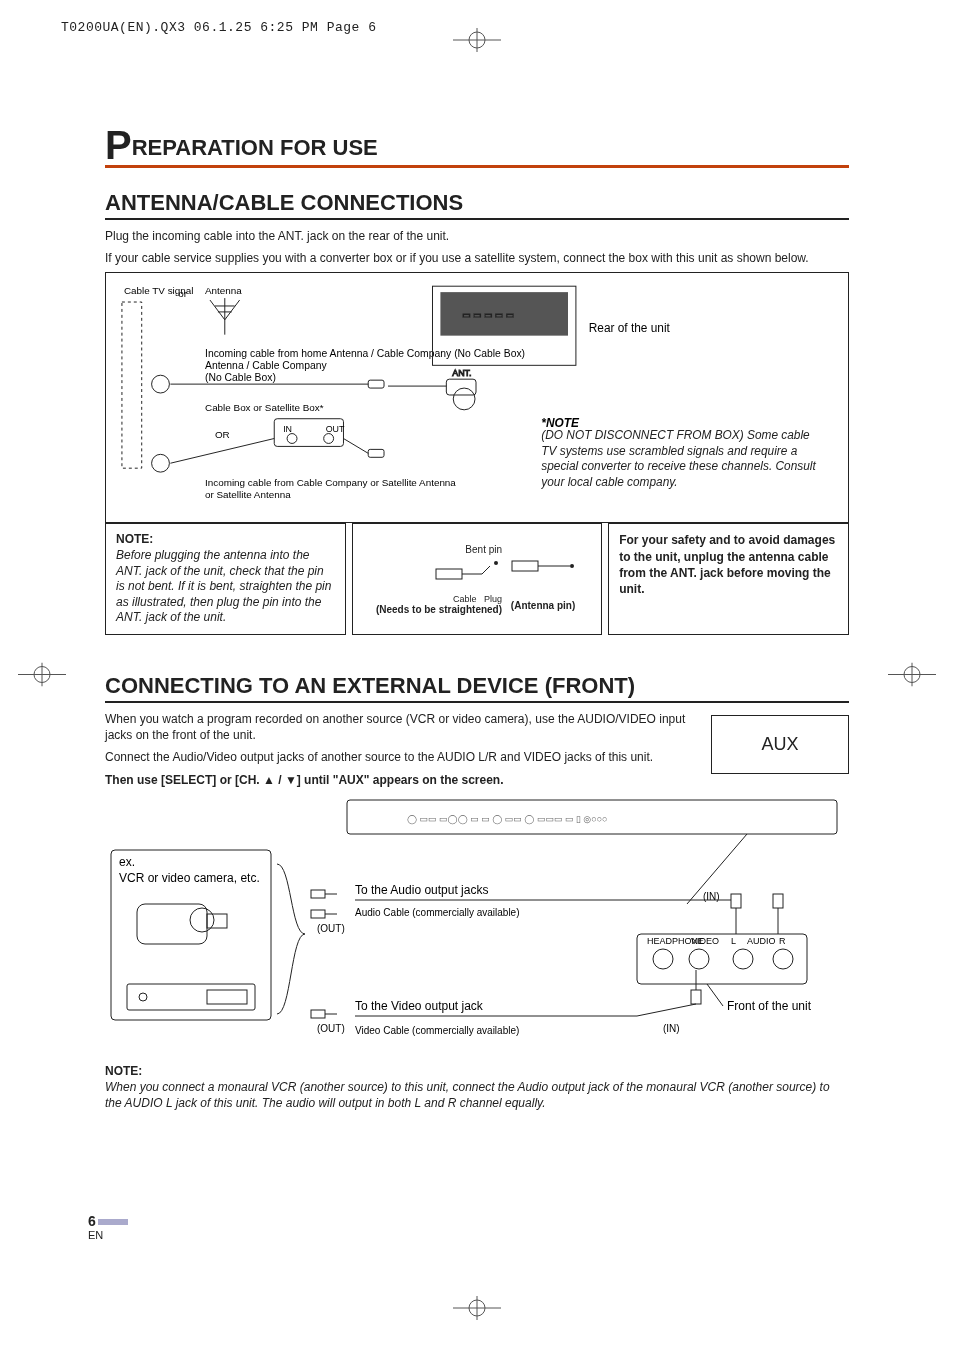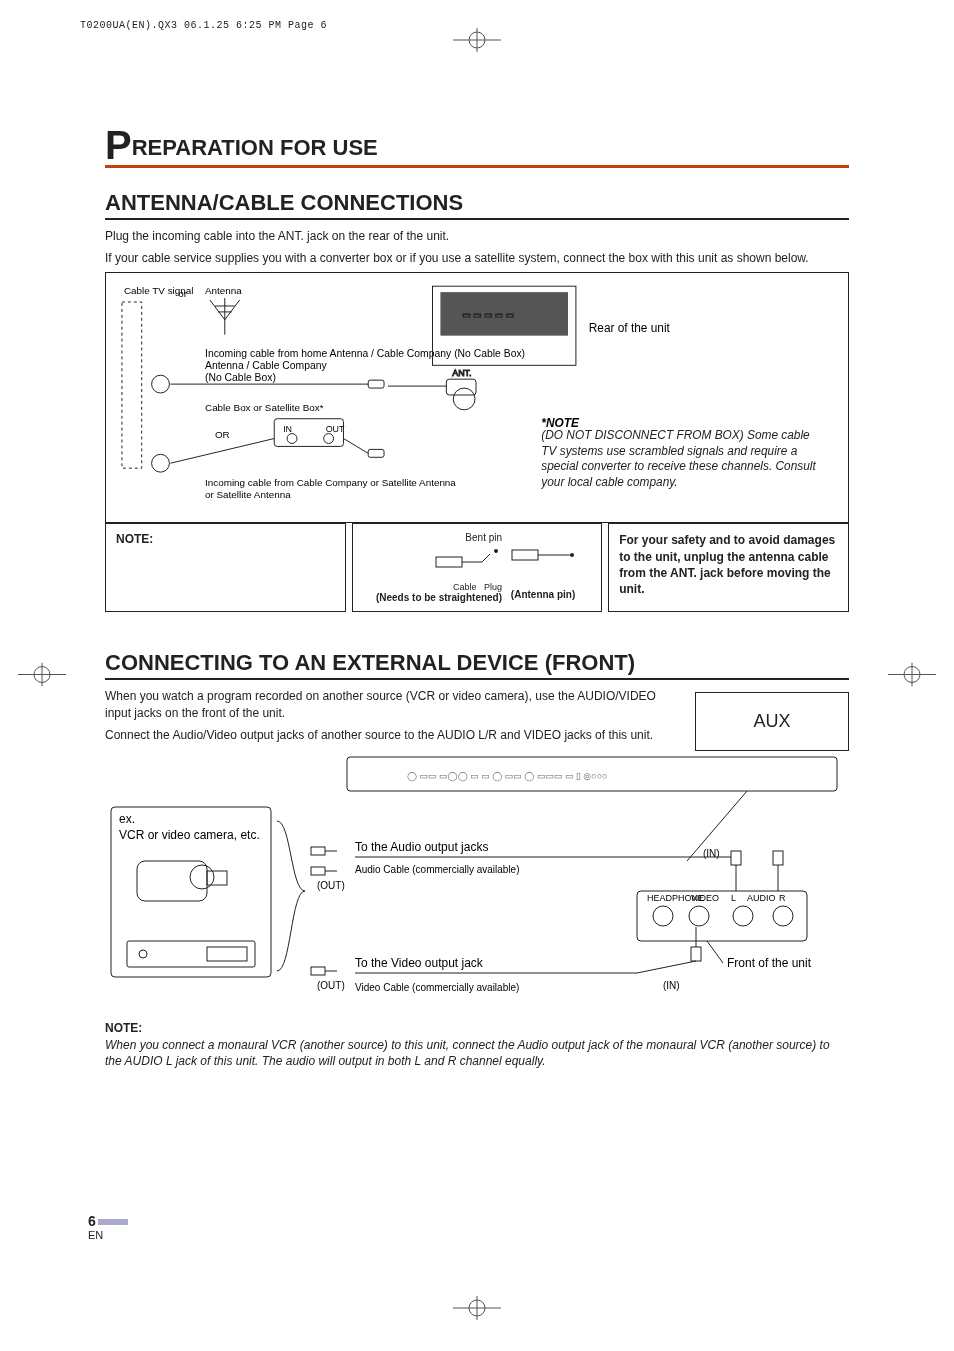--- a/index.html
+++ b/index.html
@@ -22,23 +22,23 @@
     position: absolute;
     color: #666;
   }
   .crop-top { top: 28px; left: 50%; transform: translateX(-50%); }
   .crop-bottom { bottom: 28px; left: 50%; transform: translateX(-50%); }
   .crop-left { top: 50%; left: 12px; transform: translateY(-50%); }
   .crop-right { top: 50%; right: 12px; transform: translateY(-50%); }
 
   .slug {
     position: absolute;
-    top: 20px; left: 80px;
+    top: 20px; left: 61px;
     font-family: "Courier New", monospace;
-    font-size: 10px;
+    font-size: 13px;
     letter-spacing: 0.5px;
   }
 
   .content {
     position: absolute;
     top: 135px;
     left: 105px;
     right: 105px;
   }
 
@@ -91,21 +91,21 @@
   }
   .note-left  { flex: 1.15; font-style: italic; line-height: 1.3; }
   .note-mid   { flex: 1.2; display:flex; gap:6px; align-items:center; justify-content:center; }
   .note-right { flex: 1.15; font-weight: bold; line-height: 1.35; }
 
   .aux-box {
     float: right;
     width: 120px;
     border: 1px solid #222;
     text-align: center;
-    padding: 18px 16px;
+    padding: 18px 8px;
     font-size: 18px;
     margin-top: 4px;
     margin-left: 12px;
   }
 
   .footnote { font-style: italic; font-size: 12px; line-height: 1.35; margin-top: 6px; }
 
   .pageno {
     position: absolute;
     bottom: 110px;
@@ -233,20 +233,21 @@
         <foreignObject x="430" y="150" width="290" height="80">
           <div xmlns="http://www.w3.org/1999/xhtml" class="d-text d-ital" style="font-size:12px;line-height:1.3">(DO NOT DISCONNECT FROM BOX) Some cable TV systems use scrambled signals and require a special converter to receive these channels. Consult your local cable company.</div>
         </foreignObject>
       </svg>
     </div>
 
     
     <div class="note-row">
       <div class="note-cell note-left">
         <span class="d-bold" style="font-style:normal">NOTE:</span><br>
+        <span>Before plugging the antenna into the ANT. jack of the unit, check that the pin is not bent. If it is bent, straighten the pin as illustrated, then plug the pin into the ANT. jack of the unit.</span>
       </div>
       <div class="note-cell note-mid">
         <div style="text-align:right">
           <div class="d-label">Bent pin</div>
           <svg width="70" height="36">
               <rect x="4" y="14" width="26" height="10" fill="none" stroke="#222"></rect>
               <line x1="30" y1="19" x2="50" y2="19" stroke="#222"></line>
               <path d="M50 19 l8 -8" stroke="#222" fill="none"></path>
               <circle cx="64" cy="8" r="2" fill="#222"></circle>
             </svg>
@@ -265,20 +266,21 @@
       <div class="note-cell note-right">For your safety and to avoid damages to the unit, unplug the antenna cable from the ANT. jack before moving the unit.</div>
     </div>
 
     
     <div class="sect-title">CONNECTING TO AN EXTERNAL DEVICE (FRONT)</div>
 
     <div class="aux-box">AUX</div>
 
     <div class="para">When you watch a program recorded on another source (VCR or video camera), use the AUDIO/VIDEO input jacks on the front of the unit.</div>
     <div class="para">Connect the Audio/Video output jacks of another source to the AUDIO L/R and VIDEO jacks of this unit.</div>
+    <div class="para" style="font-weight:bold">Then use [SELECT] or [CH. ▲ / ▼] until "AUX" appears on the screen.</div>
 
     <div style="clear:both"></div>
 
     
     <svg width="100%" height="260" viewBox="0 0 740 260">
 
       <rect x="240" y="6" width="490" height="34" rx="3" fill="none" stroke="#222"></rect>
       <text x="300" y="28" class="tiny" fill="#666">◯  ▭▭ ▭◯◯ ▭ ▭    ◯ ▭▭ ◯ ▭▭▭ ▭ ▯ ◎○○○</text>
 
       <line x1="640" y1="40" x2="580" y2="110" stroke="#222"></line>

